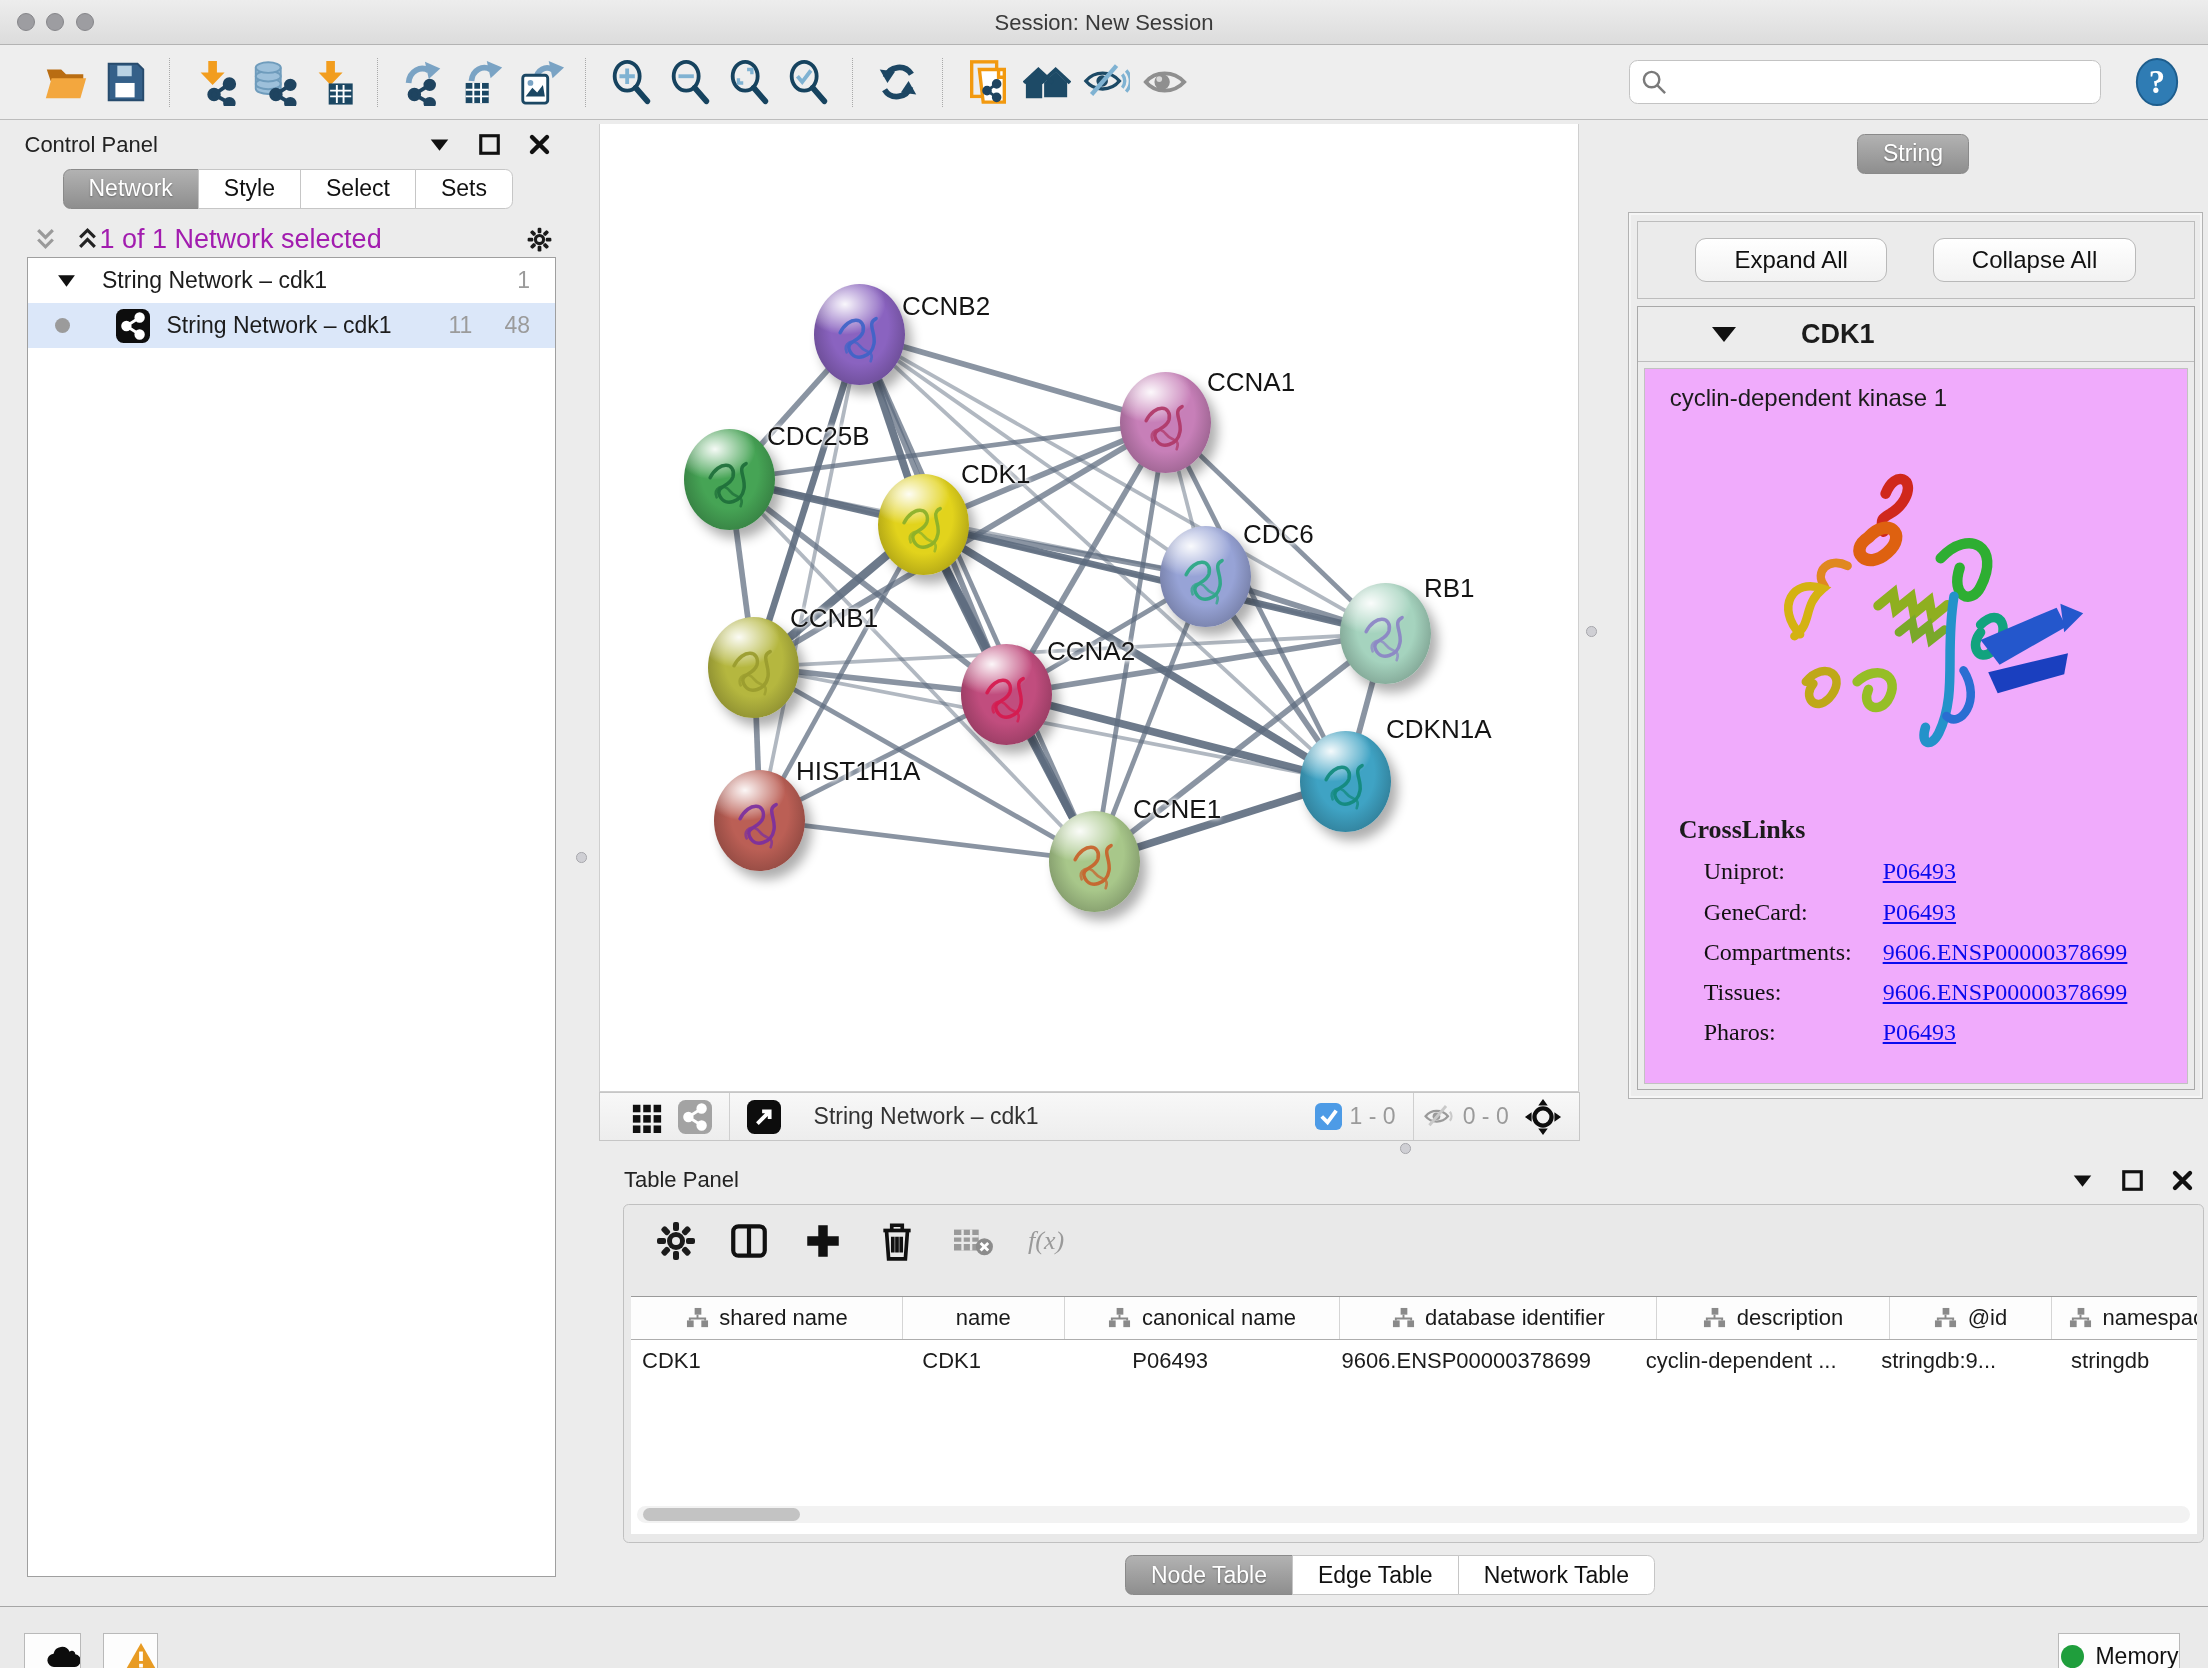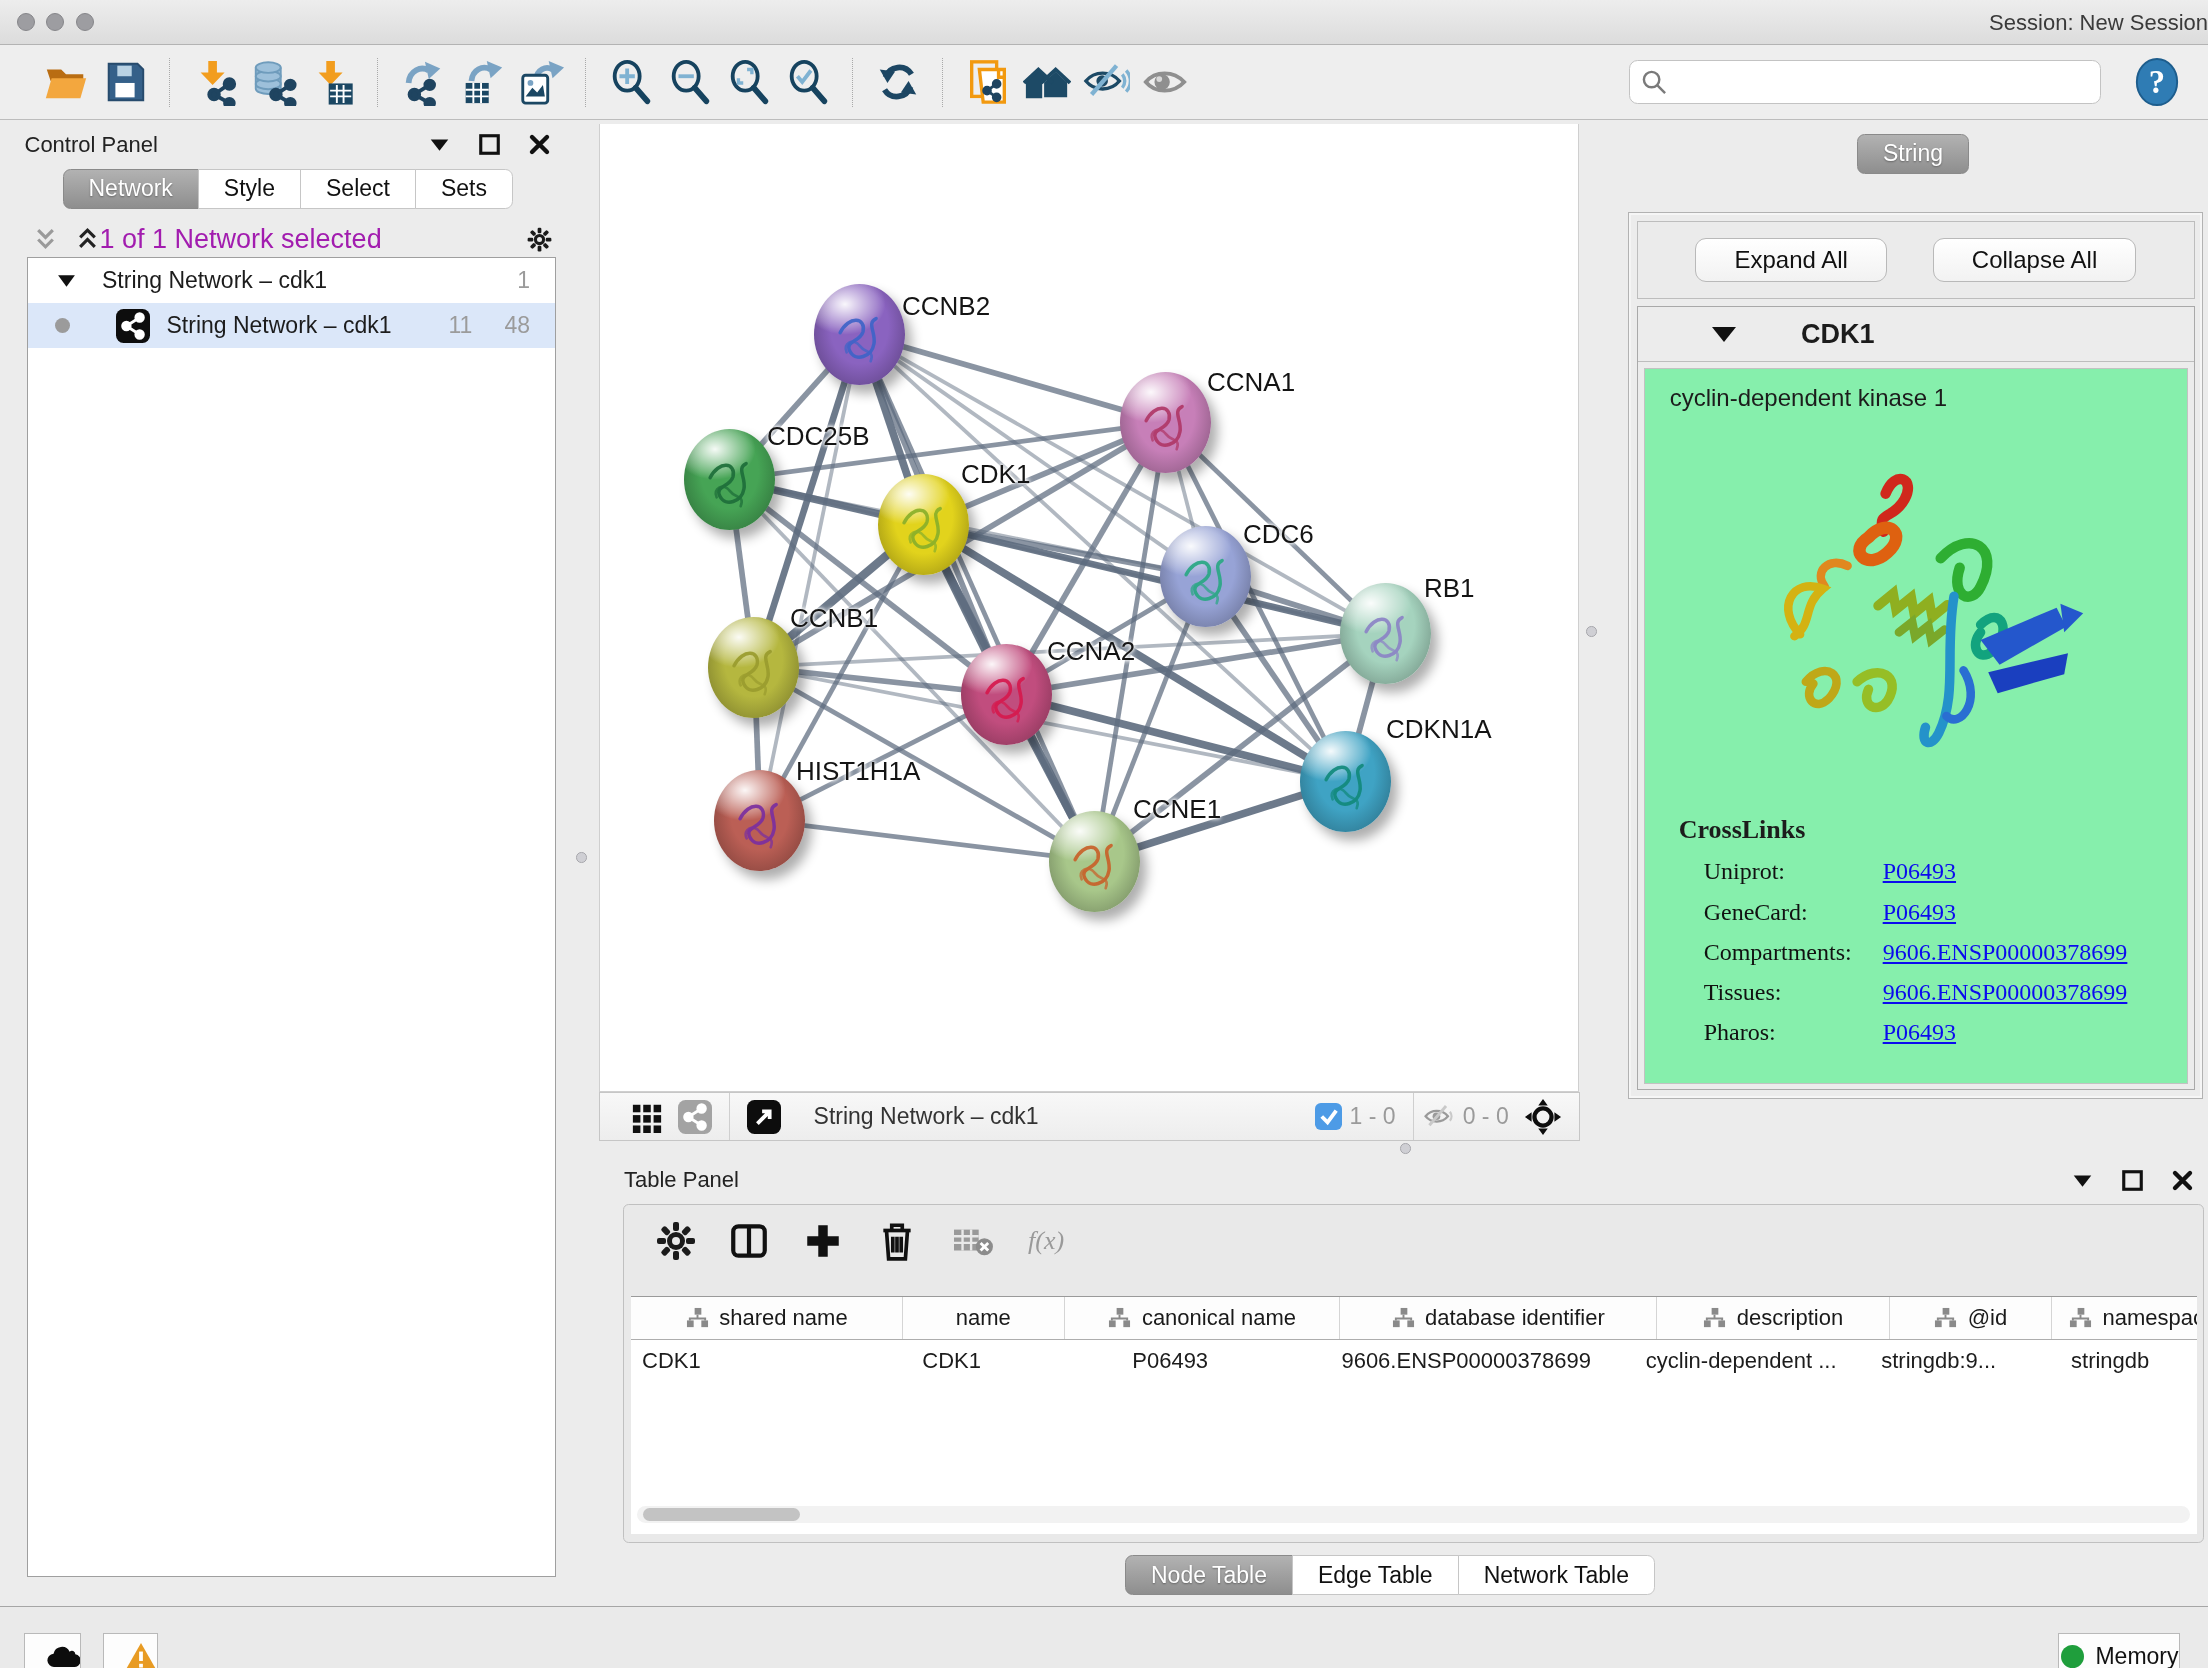--- a/index.html
+++ b/index.html
@@ -5,21 +5,21 @@
   * { margin:0; padding:0; box-sizing:border-box; }
   html,body { width:2208px; height:1668px; }
   body { font-family:"Liberation Sans", sans-serif; background:#ececec; color:#1c1c1c; overflow:hidden; }
   #app { position:relative; width:2208px; height:1668px; background:#ececec; }
 
   
   .titlebar { position:absolute; left:0; top:0; width:100%; height:45px;
     background:linear-gradient(#ededed,#dcdcdc); border-bottom:1px solid #b3b3b3; }
   .lights { position:absolute; left:17px; top:13.3px; display:flex; gap:11.4px; }
   .light { width:18px; height:18px; border-radius:50%; background:#9d9da1; border:1px solid #86868a; }
-  .win-title { position:absolute; left:0; right:0; top:9.5px; text-align:right; font-size:22px; color:#3a3a3a; }
+  .win-title { position:absolute; left:0; right:0; top:9.5px; text-align:center; font-size:22px; color:#3a3a3a; }
 
   
   .toolbar { position:absolute; left:0; top:45px; width:100%; height:75px; background:#eeeeee;
     border-bottom:1px solid #bcbcbc; display:flex; align-items:center; padding-left:36px; }
   .tbtn { background:none; border:none; width:59px; height:59px; display:flex; align-items:center;
     justify-content:center; cursor:pointer; flex:0 0 auto; }
   .tbtn svg { width:48px; height:48px; }
   .tsep { width:0; border-left:1.9px dotted #a9a9a9; height:49px; margin:0 15px; flex:0 0 auto; }
   .searchbox { position:absolute; right:107px; top:15px; width:472px; height:44px; background:#fff;
     border:1px solid #c3c3c3; border-radius:8.6px; display:flex; align-items:center; padding-left:11.4px; }
@@ -86,21 +86,21 @@
     border:1px solid #b2b2b2; box-shadow:inset 0 0 0 1.9px #f6f6f6; }
   .rp-actions { margin:7.6px 7.6px 0 7.6px; border:1px solid #bdbdbd; background:#ebebeb; height:78px;
     display:flex; align-items:center; justify-content:center; gap:46px; }
   .rp-btn { height:44px; padding:0 38px; background:linear-gradient(#ffffff,#f2f2f2); border:1px solid #b9b9b9;
     border-radius:11px; font-size:24px; color:#111; cursor:pointer; font-family:"Liberation Sans",sans-serif; }
   .rp-entry { position:absolute; left:7.6px; right:7.6px; top:93px; bottom:7.6px; border:1px solid #a9a9a9; background:#ececec; }
   .rp-entry-head { height:55px; display:flex; align-items:center; border-bottom:1px solid #bdbdbd; }
   .rp-caret { width:0; height:0; border-left:12.4px solid transparent; border-right:12.4px solid transparent;
     border-top:15px solid #111; margin-left:74px; }
   .rp-entry-name { font-size:27px; font-weight:bold; margin-left:65px; }
-  .rp-entry-body { position:absolute; left:5.7px; right:5.7px; top:61px; bottom:5.7px; border:1px solid #c2c2c2; background:#86efac; overflow:hidden; }
+  .rp-entry-body { position:absolute; left:5.7px; right:5.7px; top:61px; bottom:5.7px; border:1px solid #c2c2c2; background:#f0abfc; overflow:hidden; }
   .rp-desc { font-size:24px; margin:15px 0 0 25px; }
   .protein { display:block; margin:32px auto 0 auto; }
   .xlinks { font-family:"Liberation Serif", serif; margin-top:38px; }
   .xl-title { font-weight:bold; font-size:26px; margin-left:34px; }
   .xl-row { display:flex; margin:13.3px 0 0 59px; font-size:24px; }
   .xl-label { width:179px; color:#111; }
   .xl-link { color:#0b0bee; text-decoration:underline; }
 
   
   .table-panel { position:absolute; left:599px; top:1156px; width:1609px; height:447px; }

